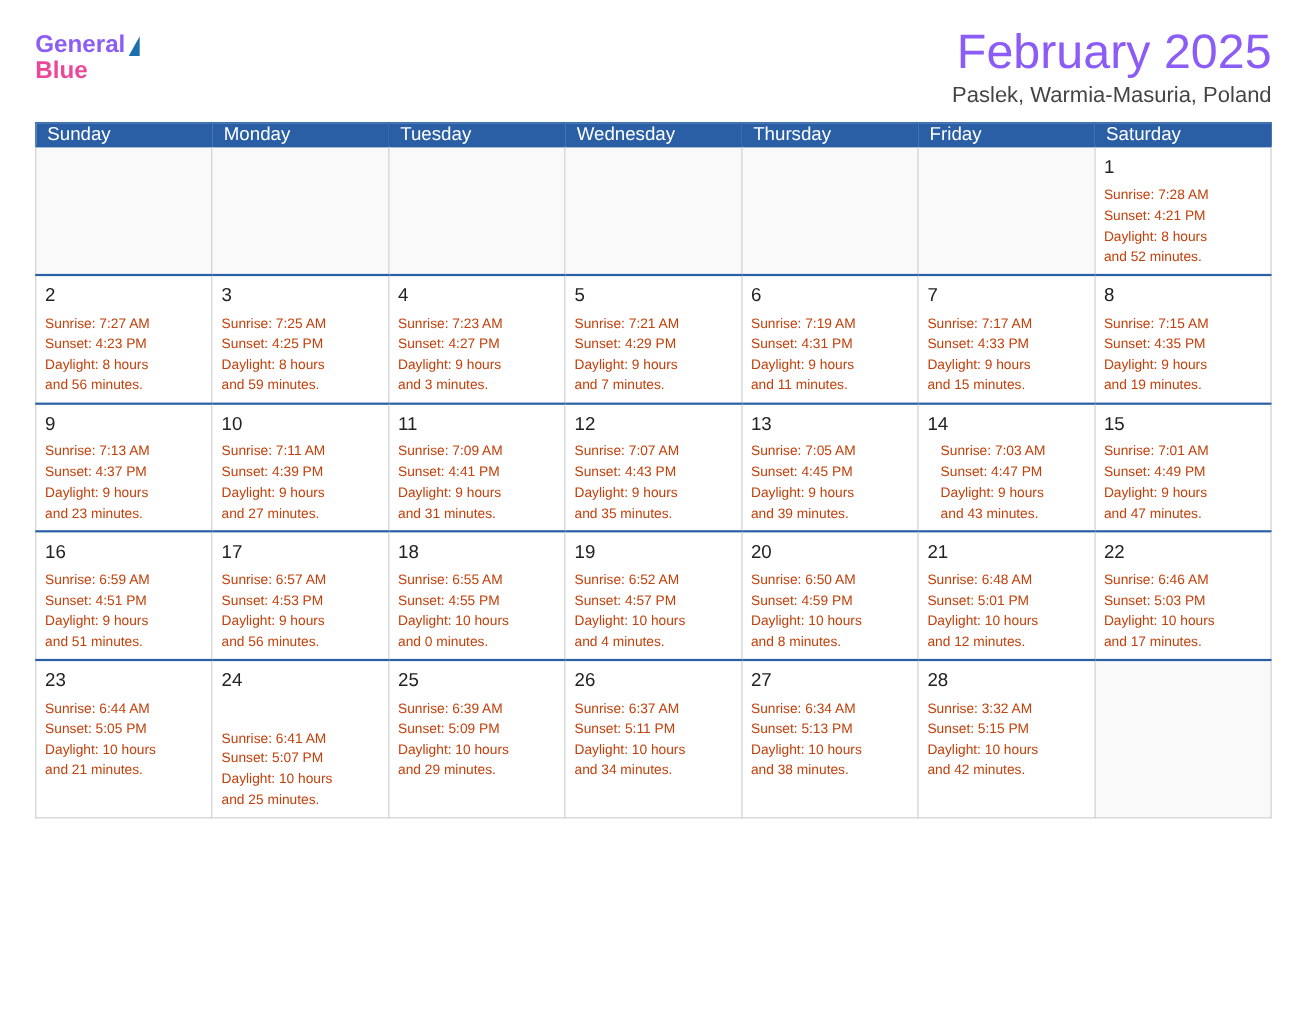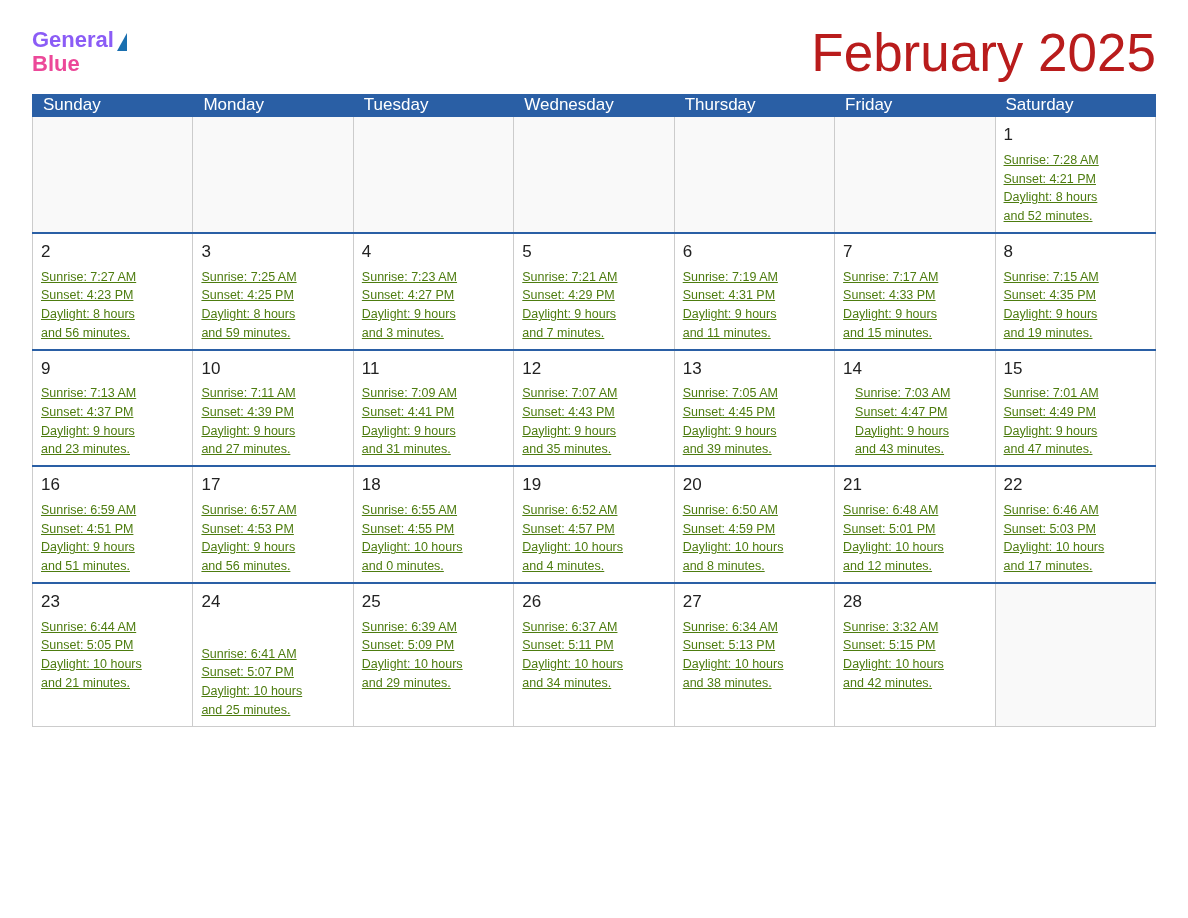--- a/index.html
+++ b/index.html
@@ -38,23 +38,23 @@
       line-height: 1.1;
     }
     .logo-line1 {
       display: flex;
       align-items: center;
     }
     .title-block {
       text-align: right;
     }
     .title-block h1 {
-      font-size: 53px;
+      font-size: 44px;
       font-weight: normal;
-      color: #b91c1c;
+      color: #8b5cf6;
       line-height: 1.1;
     }
     .subtitle {
       font-size: 20px;
       color: #444;
       margin-top: 4px;
     }
     .calendar {
       width: 100%;
       border-collapse: collapse;
@@ -84,23 +84,22 @@
     }
     .day-number {
       font-size: 17px;
       color: #222;
       font-weight: normal;
       display: block;
       margin-bottom: 3px;
     }
     .day-info {
       font-size: 12.5px;
-      color: #4d7c0f;
+      color: #c2410c;
       line-height: 1.5;
-      text-decoration: underline;
     }
     .calendar tr td {
       border-top: 2px solid #2a5fa5;
     }
     .calendar tbody tr:first-child td {
       border-top: 2px solid #2a5fa5;
     }
   </style>
 </head>
 <body>
@@ -108,20 +107,21 @@
 <div class="header-row">
   <div class="logo">
     <div class="logo-line1">
       <span class="logo-text-general">General</span>
       <span style="display:inline-block;width:0;height:0;border-left:10px solid transparent;border-right:0px solid transparent;border-bottom:18px solid #1a6faf;margin-left:3px;position:relative;top:2px;"></span>
     </div>
     <span class="logo-text-blue">Blue</span>
   </div>
   <div class="title-block">
     <h1>February 2025</h1>
+    <div class="subtitle">Paslek, Warmia-Masuria, Poland</div>
   </div>
 </div>
 
 <table class="calendar">
   <thead>
     <tr>
       <th>Sunday</th>
       <th>Monday</th>
       <th>Tuesday</th>
       <th>Wednesday</th>

